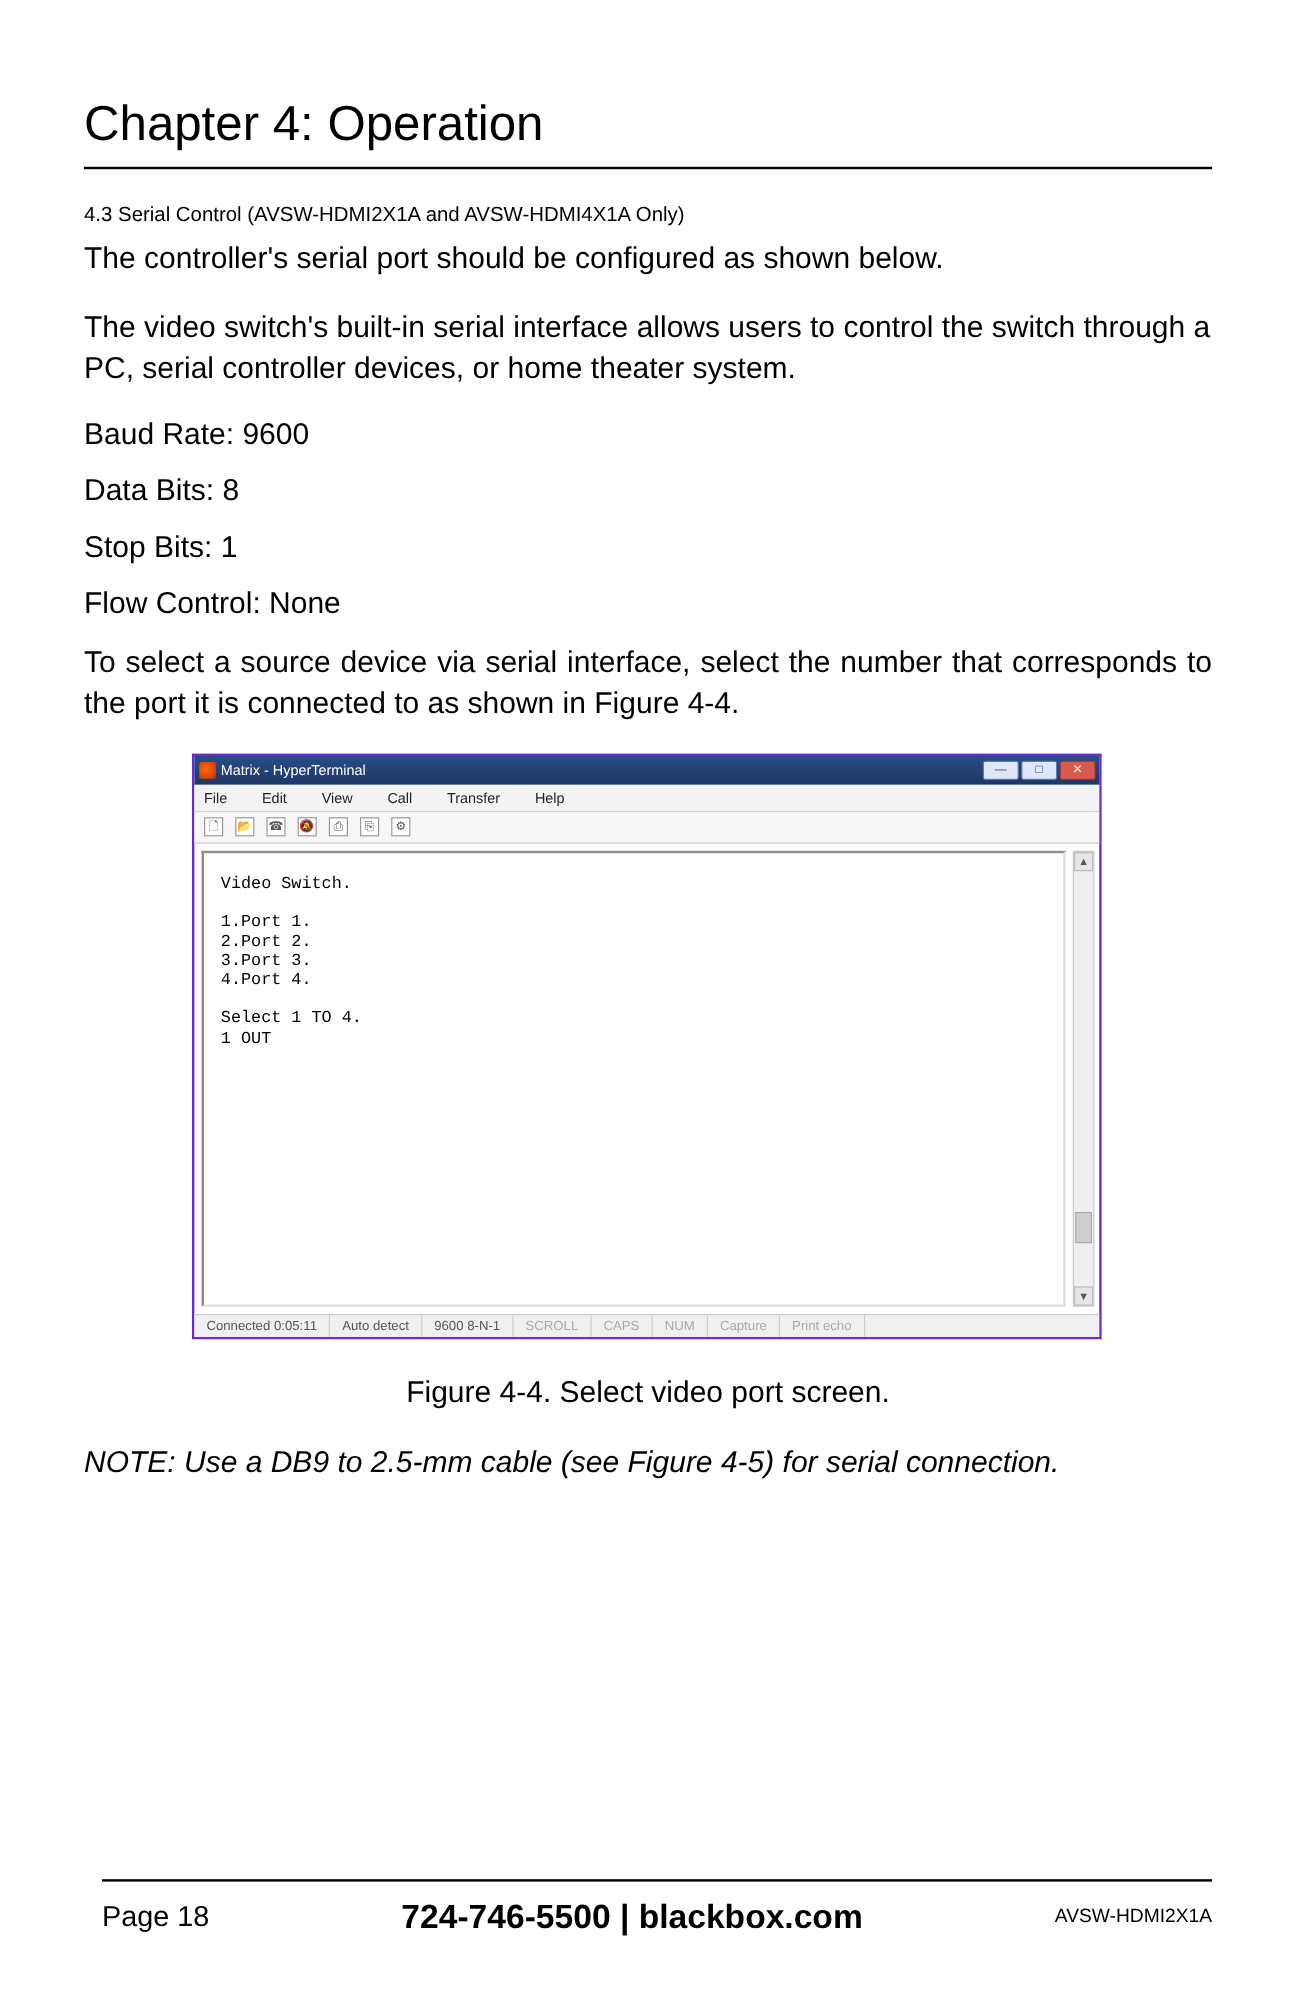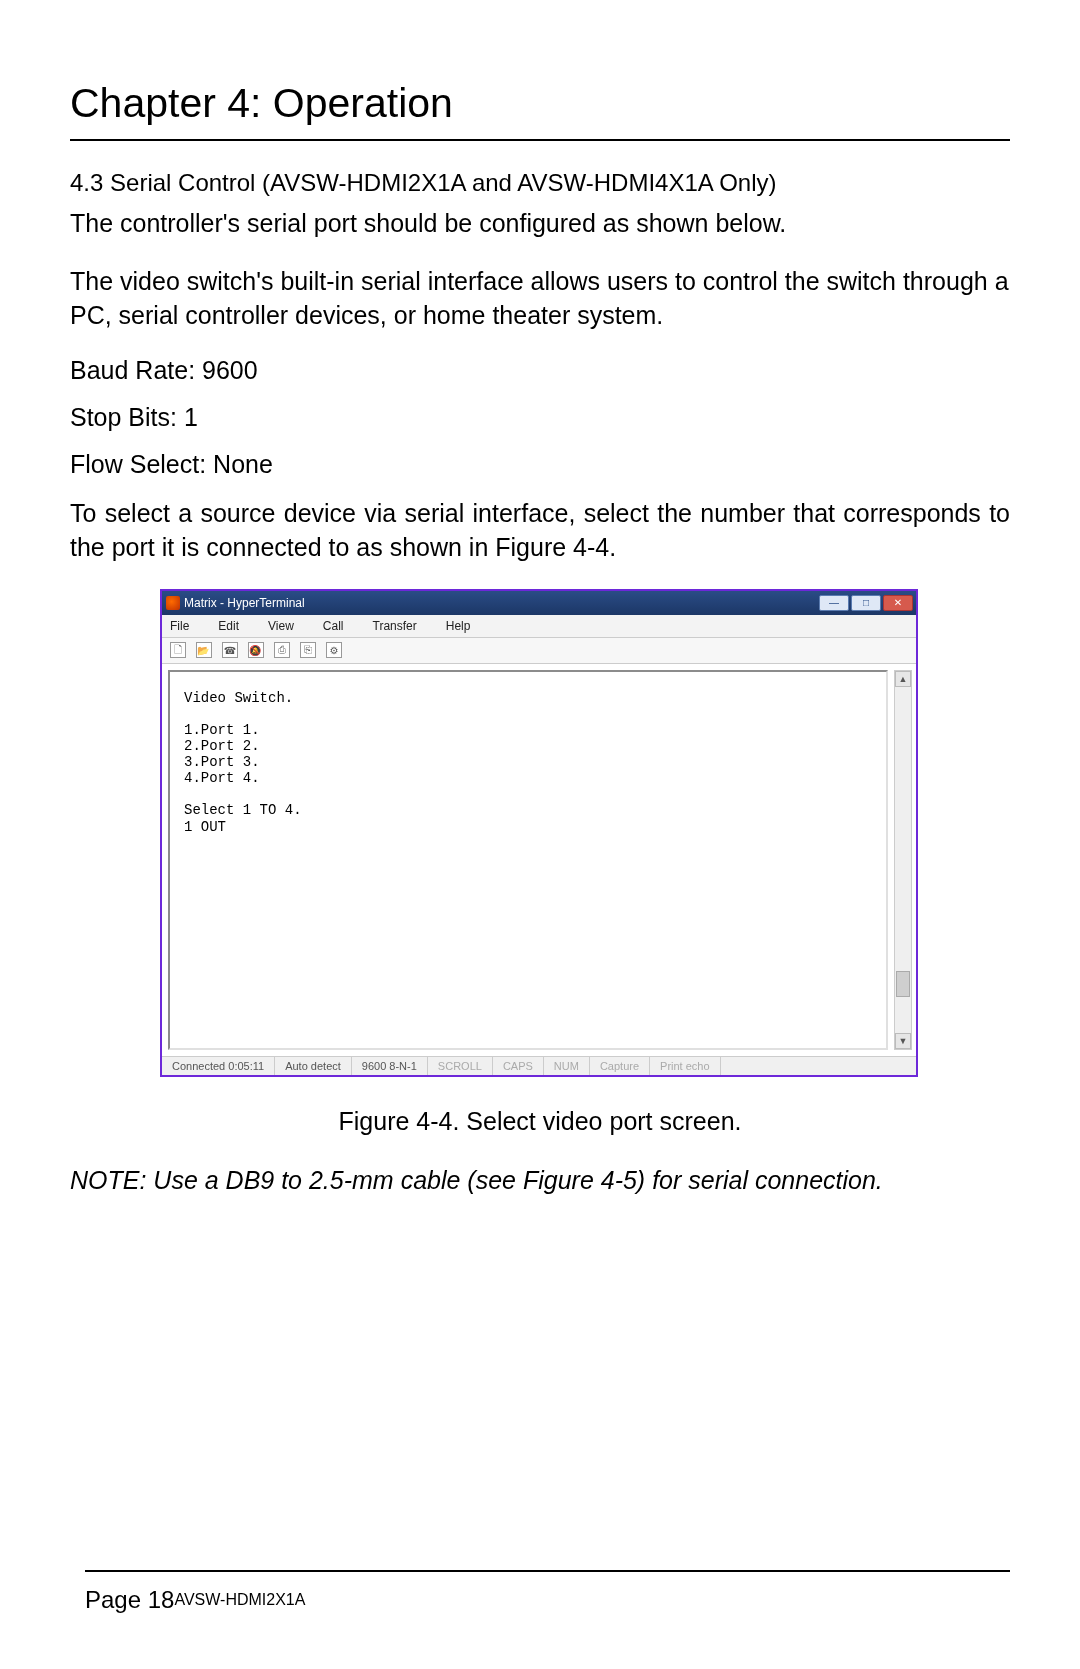--- a/index.html
+++ b/index.html
@@ -1,19 +1,19 @@
 <!DOCTYPE html>
 <html><head>
 <meta charset="utf-8">
 <style>
   * { box-sizing: border-box; margin: 0; padding: 0; }
   html, body { width: 1080px; height: 1669px; background: #fff; font-family: "Segoe UI", Arial, sans-serif; color: #000; }
   .page { padding: 80px 70px 40px 70px; position: relative; height: 100%; }
   .chapter-title { font-size: 41px; font-weight: 400; padding-bottom: 12px; border-bottom: 2px solid #000; margin-bottom: 28px; }
-  .section-title { font-size: 24px; font-weight: 400; margin-bottom: 10px; }
+  .section-title { font-size: 17px; font-weight: 400; margin-bottom: 10px; }
   .body-text { font-size: 25px; line-height: 1.35; margin-bottom: 24px; }
   .setting-line { font-size: 25px; margin-bottom: 18px; }
   .body-text.justify { text-align: justify; }
   .figure-wrap { margin: 10px auto 30px auto; width: 760px; }
   .ht-window { border: 2px solid #6d28d9; width: 758px; font-family: Tahoma, Arial, sans-serif; }
   .ht-titlebar { height: 24px; background: linear-gradient(#2a4c86,#1c3766); color: #fff; display: flex; align-items: center; font-size: 12px; padding-left: 4px; }
   .ht-titlebar .ticon { width: 14px; height: 14px; background: radial-gradient(circle at 40% 40%, #ff6b00, #c03000); border-radius: 2px; margin-right: 4px; }
   .ht-titlebar .title-text { flex: 1; }
   .ht-winbtns { display: flex; gap: 2px; padding-right: 3px; }
   .ht-winbtn { width: 30px; height: 16px; border: 1px solid #5a7bb0; border-radius: 2px; display: flex; align-items: center; justify-content: center; font-size: 10px; line-height: 1; background: #dfe8f6; color: #2a4c86; }
@@ -41,22 +41,23 @@
 
 <div class="page">
   <h1 class="chapter-title">Chapter 4: Operation</h1>
 
   <h2 class="section-title">4.3 Serial Control (AVSW-HDMI2X1A and AVSW-HDMI4X1A Only)</h2>
 
   <p class="body-text">The controller's serial port should be configured as shown below.</p>
   <p class="body-text">The video switch's built-in serial interface allows users to control the switch through a PC, serial controller devices, or home theater system.</p>
 
   <p class="setting-line">Baud Rate: 9600</p>
+  <p class="setting-line">Data Bits: 8</p>
   <p class="setting-line">Stop Bits: 1</p>
-  <p class="setting-line">Flow Select: None</p>
+  <p class="setting-line">Flow Control: None</p>
 
   <p class="body-text justify">To select a source device via serial interface, select the number that corresponds to the port it is connected to as shown in Figure 4-4.</p>
 
   <div class="figure-wrap">
     <div class="ht-window">
       <div class="ht-titlebar">
         <span class="ticon"></span>
         <span class="title-text">Matrix - HyperTerminal</span>
         <div class="ht-winbtns">
           <span class="ht-winbtn">—</span>
@@ -108,15 +109,18 @@
         <span class="cell dim">Print echo</span>
       </div>
     </div>
     <p class="fig-caption">Figure 4-4. Select video port screen.</p>
   </div>
 
   <p class="note">NOTE: Use a DB9 to 2.5-mm cable (see Figure 4-5) for serial connection.</p>
 
   <div class="footer">
     <span class="page-num">Page 18</span>
+    <span class="center">
+      <span>724-746-5500</span><span>  |  </span><span>blackbox.com</span>
+    </span>
     <span class="model">AVSW-HDMI2X1A</span>
   </div>
 </div>
 
 </body></html>

